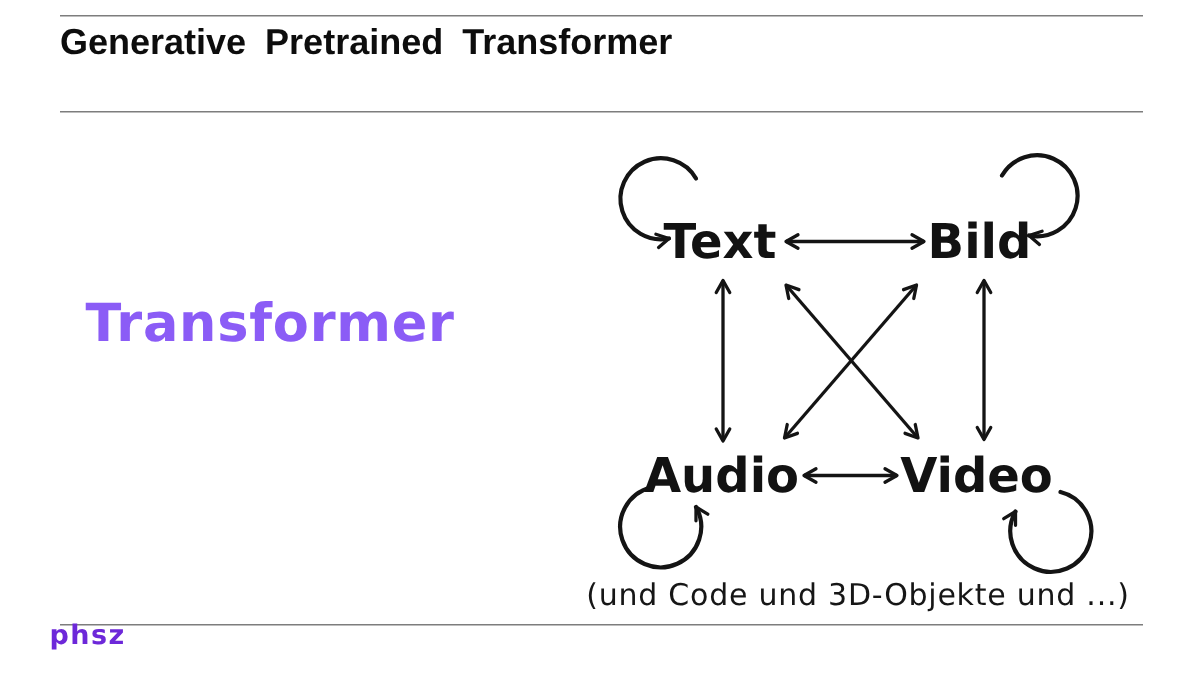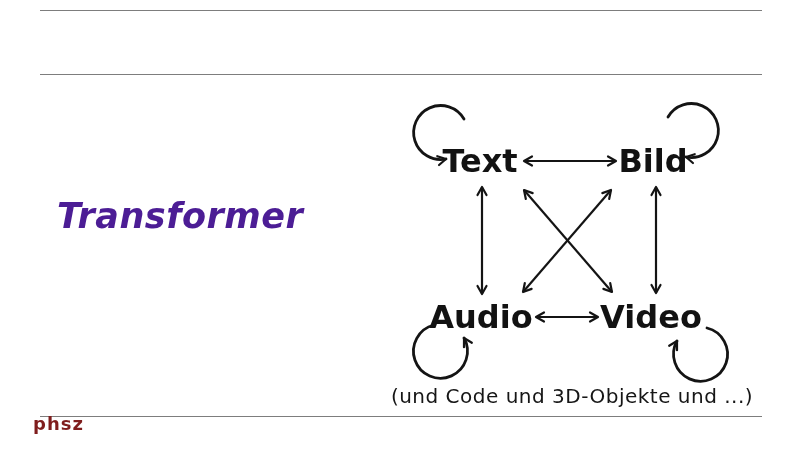--- a/index.html
+++ b/index.html
@@ -21,48 +21,49 @@
   #page-title{
     position:absolute;left:40px;top:16px;
     font-family:"Liberation Sans",sans-serif;
     font-weight:bold;font-size:24px;line-height:26px;
     letter-spacing:0px;word-spacing:6px;color:#0d0d0d;
     white-space:nowrap;
   }
   #heading{
     position:absolute;left:57px;top:192px;
     font-weight:bold;font-size:35px;line-height:48px;
-    color:#4c1d95;letter-spacing:0.5px;font-style:italic;
+    color:#8b5cf6;letter-spacing:0.5px;
   }
   #heading span{display:block;}
   #diagram-svg{
     position:absolute;left:380px;top:90px;width:400px;height:325px;
   }
   .node-label{
     font-family:"DejaVu Sans",sans-serif;
     font-weight:bold;font-size:32px;fill:#121212;
   }
   .caption-text{
     font-family:"DejaVu Sans",sans-serif;
     font-size:20px;fill:#161616;letter-spacing:0.5px;
   }
   .edge{stroke:#141414;stroke-width:2.2;fill:none;}
   .loop{stroke:#141414;stroke-width:2.8;fill:none;stroke-linecap:round;}
   #footer-logo{
     position:absolute;left:33px;top:413px;
-    font-weight:bold;font-size:18px;letter-spacing:1px;color:#7f1d1d;
+    font-weight:bold;font-size:18px;letter-spacing:1px;color:#6d28d9;
   }
 </style>
 </head>
 <body>
 
 <div id="slide">
 
   <div id="rule-top" class="rule"></div>
 
+  <div id="page-title">Generative Pretrained Transformer</div>
 
   <div id="rule-title" class="rule"></div>
 
   <div id="heading">
     <span>Transformer</span>
   </div>
 
   <svg id="diagram-svg" viewBox="380 90 400 325" xmlns="http://www.w3.org/2000/svg">
     <defs>
       <marker id="ah" markerUnits="userSpaceOnUse" markerWidth="14" markerHeight="14" viewBox="0 0 14 14" refX="11" refY="7" orient="auto-start-reverse">

